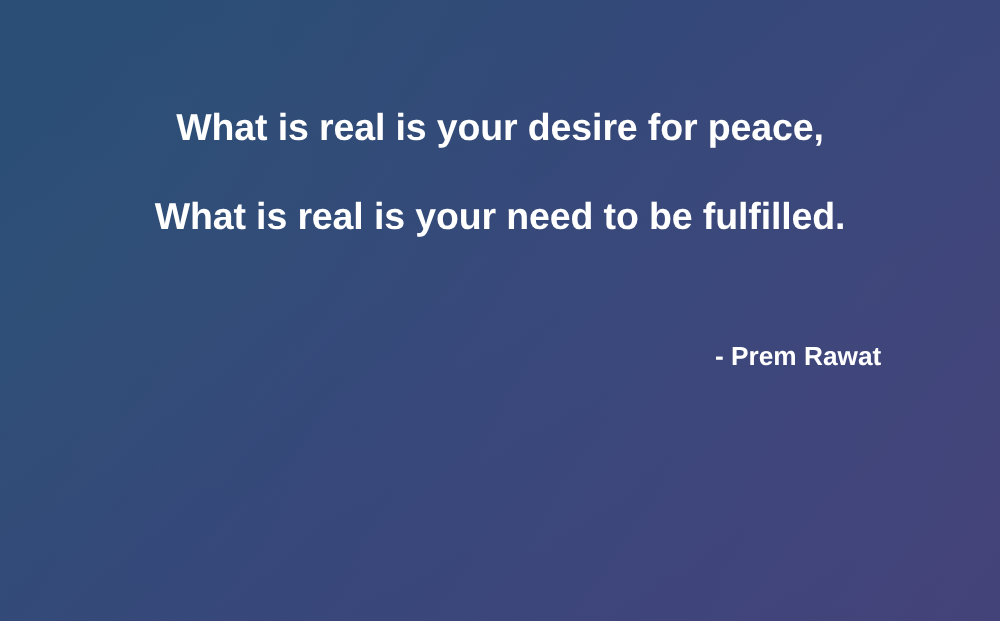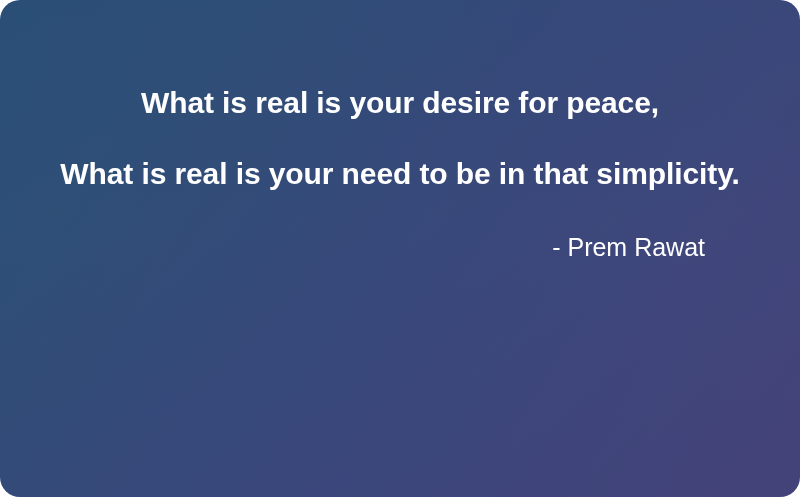--- a/index.html
+++ b/index.html
@@ -16,21 +16,20 @@
     
     background: linear-gradient(125deg,
         #2b4f77 0%,
         #2f4f77 18%,
         #37497a 48%,
         #3e477b 72%,
         #454479 100%);
     font-family: "Liberation Sans", "DejaVu Sans", sans-serif;
     -webkit-font-smoothing: antialiased;
     box-sizing: border-box;
-    border-radius: 20px;
   }
 
   
   .quote-card::after {
     content: "";
     position: absolute;
     inset: 0;
     background: linear-gradient(180deg,
         rgba(30, 70, 110, 0.10) 0%,
         rgba(0, 0, 0, 0.00) 45%,
@@ -71,35 +70,35 @@
 
   .attribution-row {
     margin-top: 46px;
     padding-right: 65px;
     text-align: right;
   }
 
   .attribution {
     display: inline-block;
     color: #ffffff;
-    font-size: 25px;
-    font-weight: normal;
+    font-size: 21px;
+    font-weight: bold;
     line-height: 1;
     white-space: nowrap;
   }
 </style>
 </head>
 <body>
 
 <div class="quote-card">
   <div class="quote-inner">
 
     <div class="quote-lines">
       <span class="quote-line line-1">What is real is your desire for peace,</span>
-      <span class="quote-line line-4">What is real is your need to be in that simplicity.</span>
+      <span class="quote-line line-3">What is real is your need to be fulfilled.</span>
     </div>
 
     <div class="attribution-row">
       <span class="attribution">- Prem Rawat</span>
     </div>
 
   </div>
 </div>
 
 </body></html>

